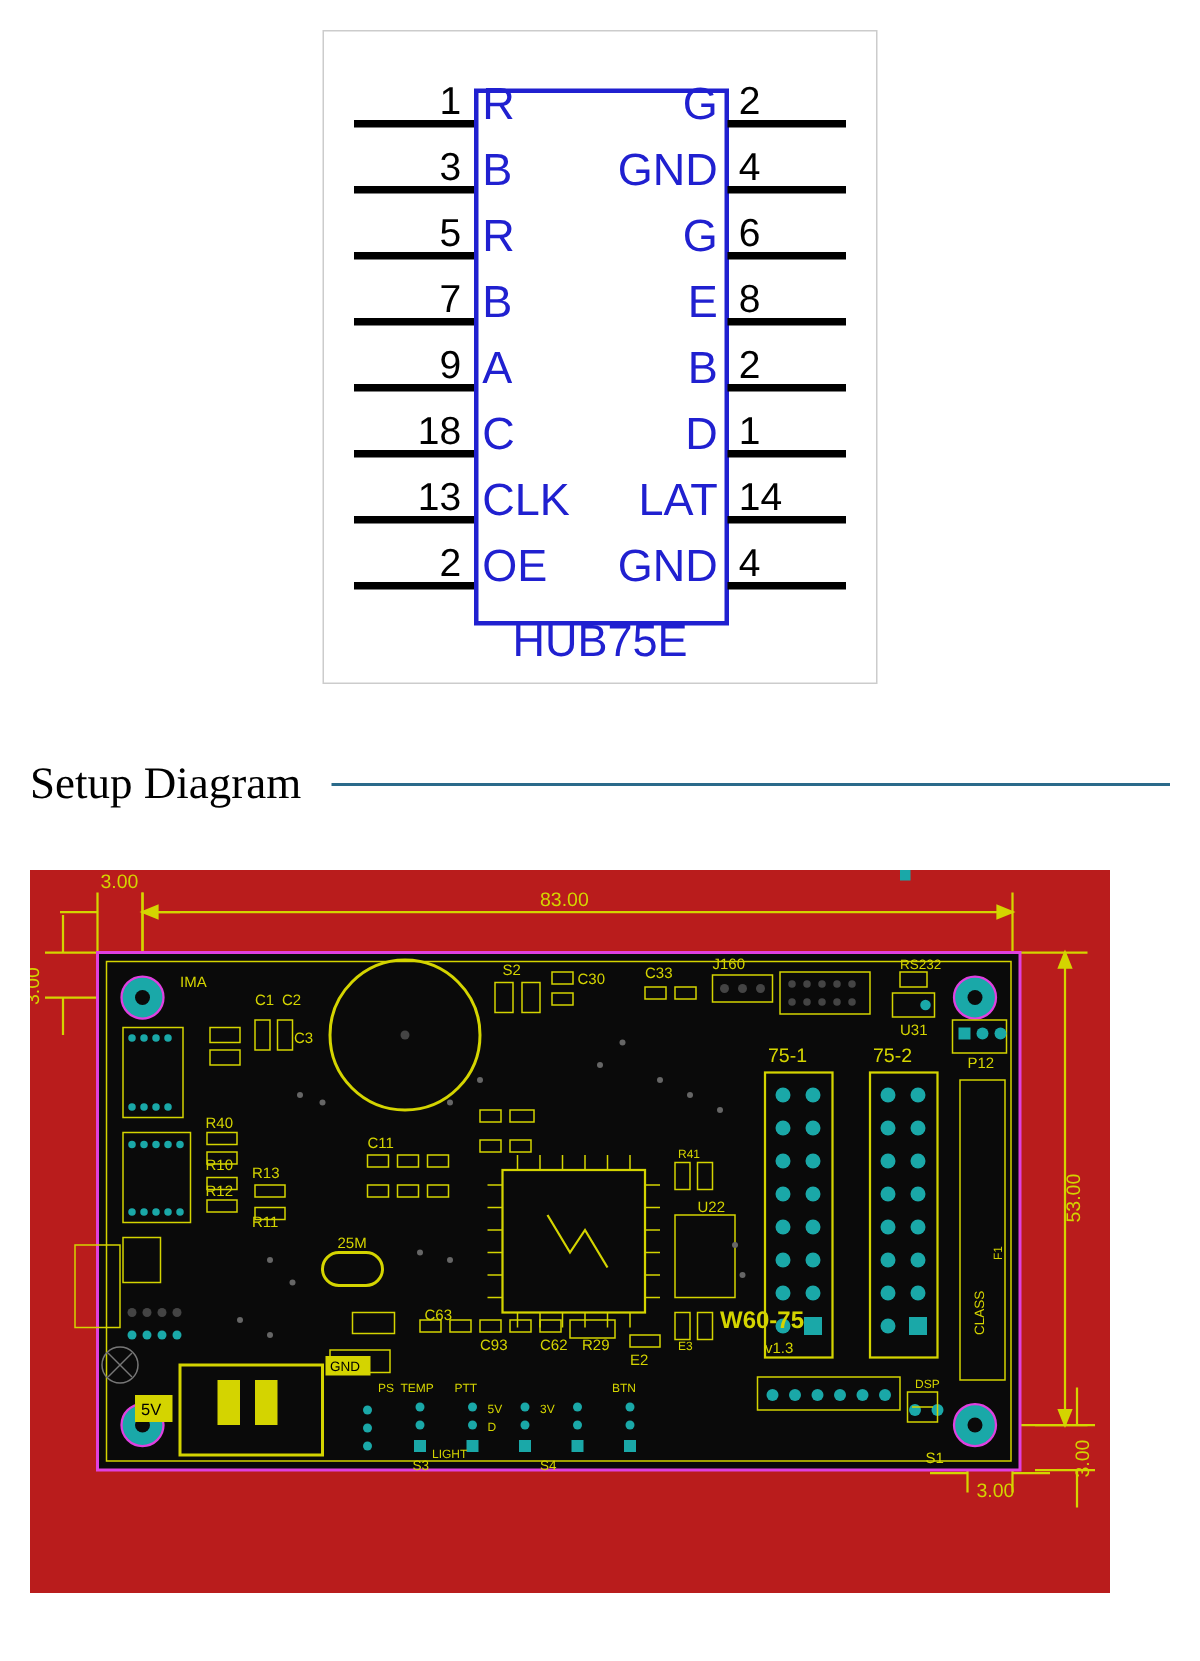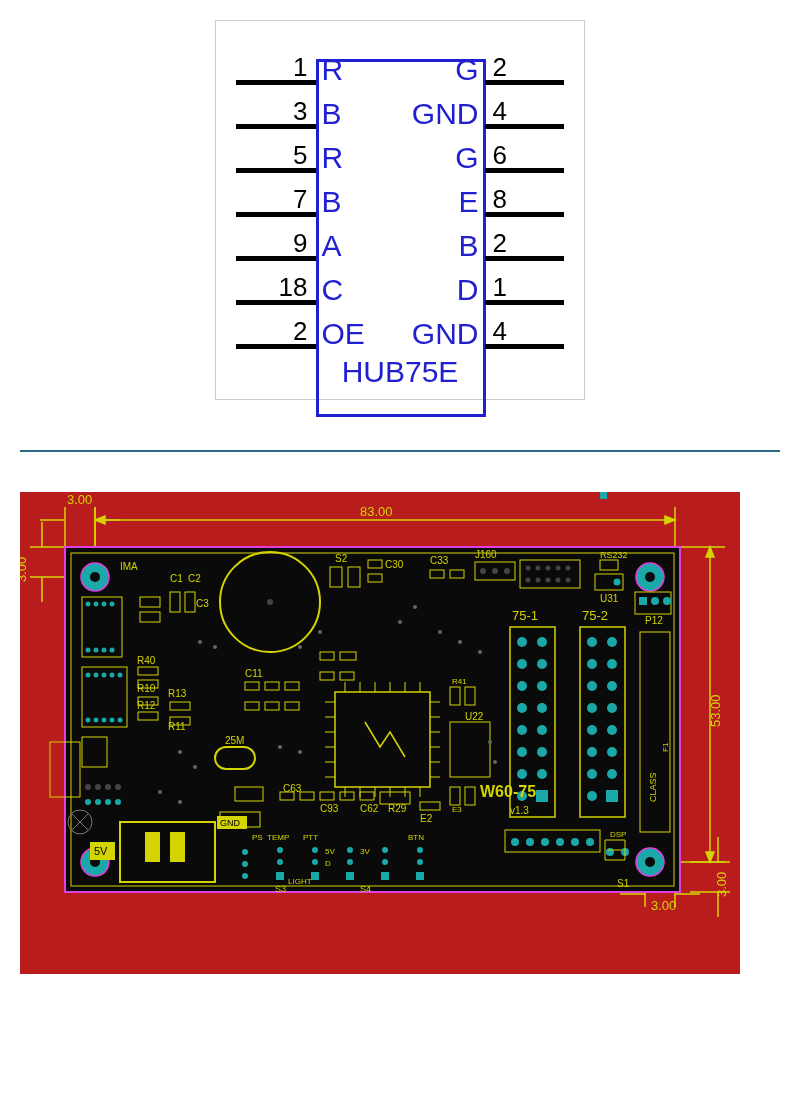--- a/index.html
+++ b/index.html
@@ -59,21 +59,21 @@
     color: #2020d0;
     line-height: 1;
     font-family: Arial, sans-serif;
   }
   .sig-left { text-align:left; }
   .sig-right { text-align:right; }
   .chip-label {
     text-align: center;
     color: #2020d0;
     font-size: 30px;
-    margin-top: 6px;
+    margin-top: 18px;
   }
   .section-header {
     display: flex;
     align-items: center;
     margin: 30px 0 40px 0;
   }
   .section-title {
     font-size: 30px;
     color: #000;
     font-family: "Times New Roman", serif;
@@ -182,40 +182,55 @@
     <div class="chip-body">
         <div class="sig sig-left">C</div>
         <div class="sig sig-right">D</div>
       </div>
     <div class="pin-right">
         <div class="pin-num">1</div>
         <div class="pin-line"></div>
       </div>
   </div>
 
+  <div class="pinout-row">
+    <div class="pin-left">
+        <div class="pin-num">13</div>
+        <div class="pin-line"></div>
+      </div>
+    <div class="chip-body">
+        <div class="sig sig-left">CLK</div>
+        <div class="sig sig-right">LAT</div>
+      </div>
+    <div class="pin-right">
+        <div class="pin-num">14</div>
+        <div class="pin-line"></div>
+      </div>
+  </div>
 
   <div class="pinout-row">
     <div class="pin-left">
         <div class="pin-num">2</div>
         <div class="pin-line"></div>
       </div>
     <div class="chip-body">
         <div class="sig sig-left">OE</div>
         <div class="sig sig-right">GND</div>
       </div>
     <div class="pin-right">
         <div class="pin-num">4</div>
         <div class="pin-line"></div>
       </div>
   </div>
 
   <div class="chip-label">HUB75E</div>
 </div>
 
 <div class="section-header">
+  <div class="section-title">Setup Diagram</div>
   <div class="section-rule"></div>
 </div>
 
 <div class="pcb">
 <svg viewBox="0 0 720 430" width="720" height="430">
 
   <g stroke="#d4d400" stroke-width="1.5" fill="none">
     <line x1="75" y1="55" x2="75" y2="15"></line>
         <line x1="655" y1="55" x2="655" y2="15"></line>
     <line x1="75" y1="28" x2="655" y2="28"></line>

